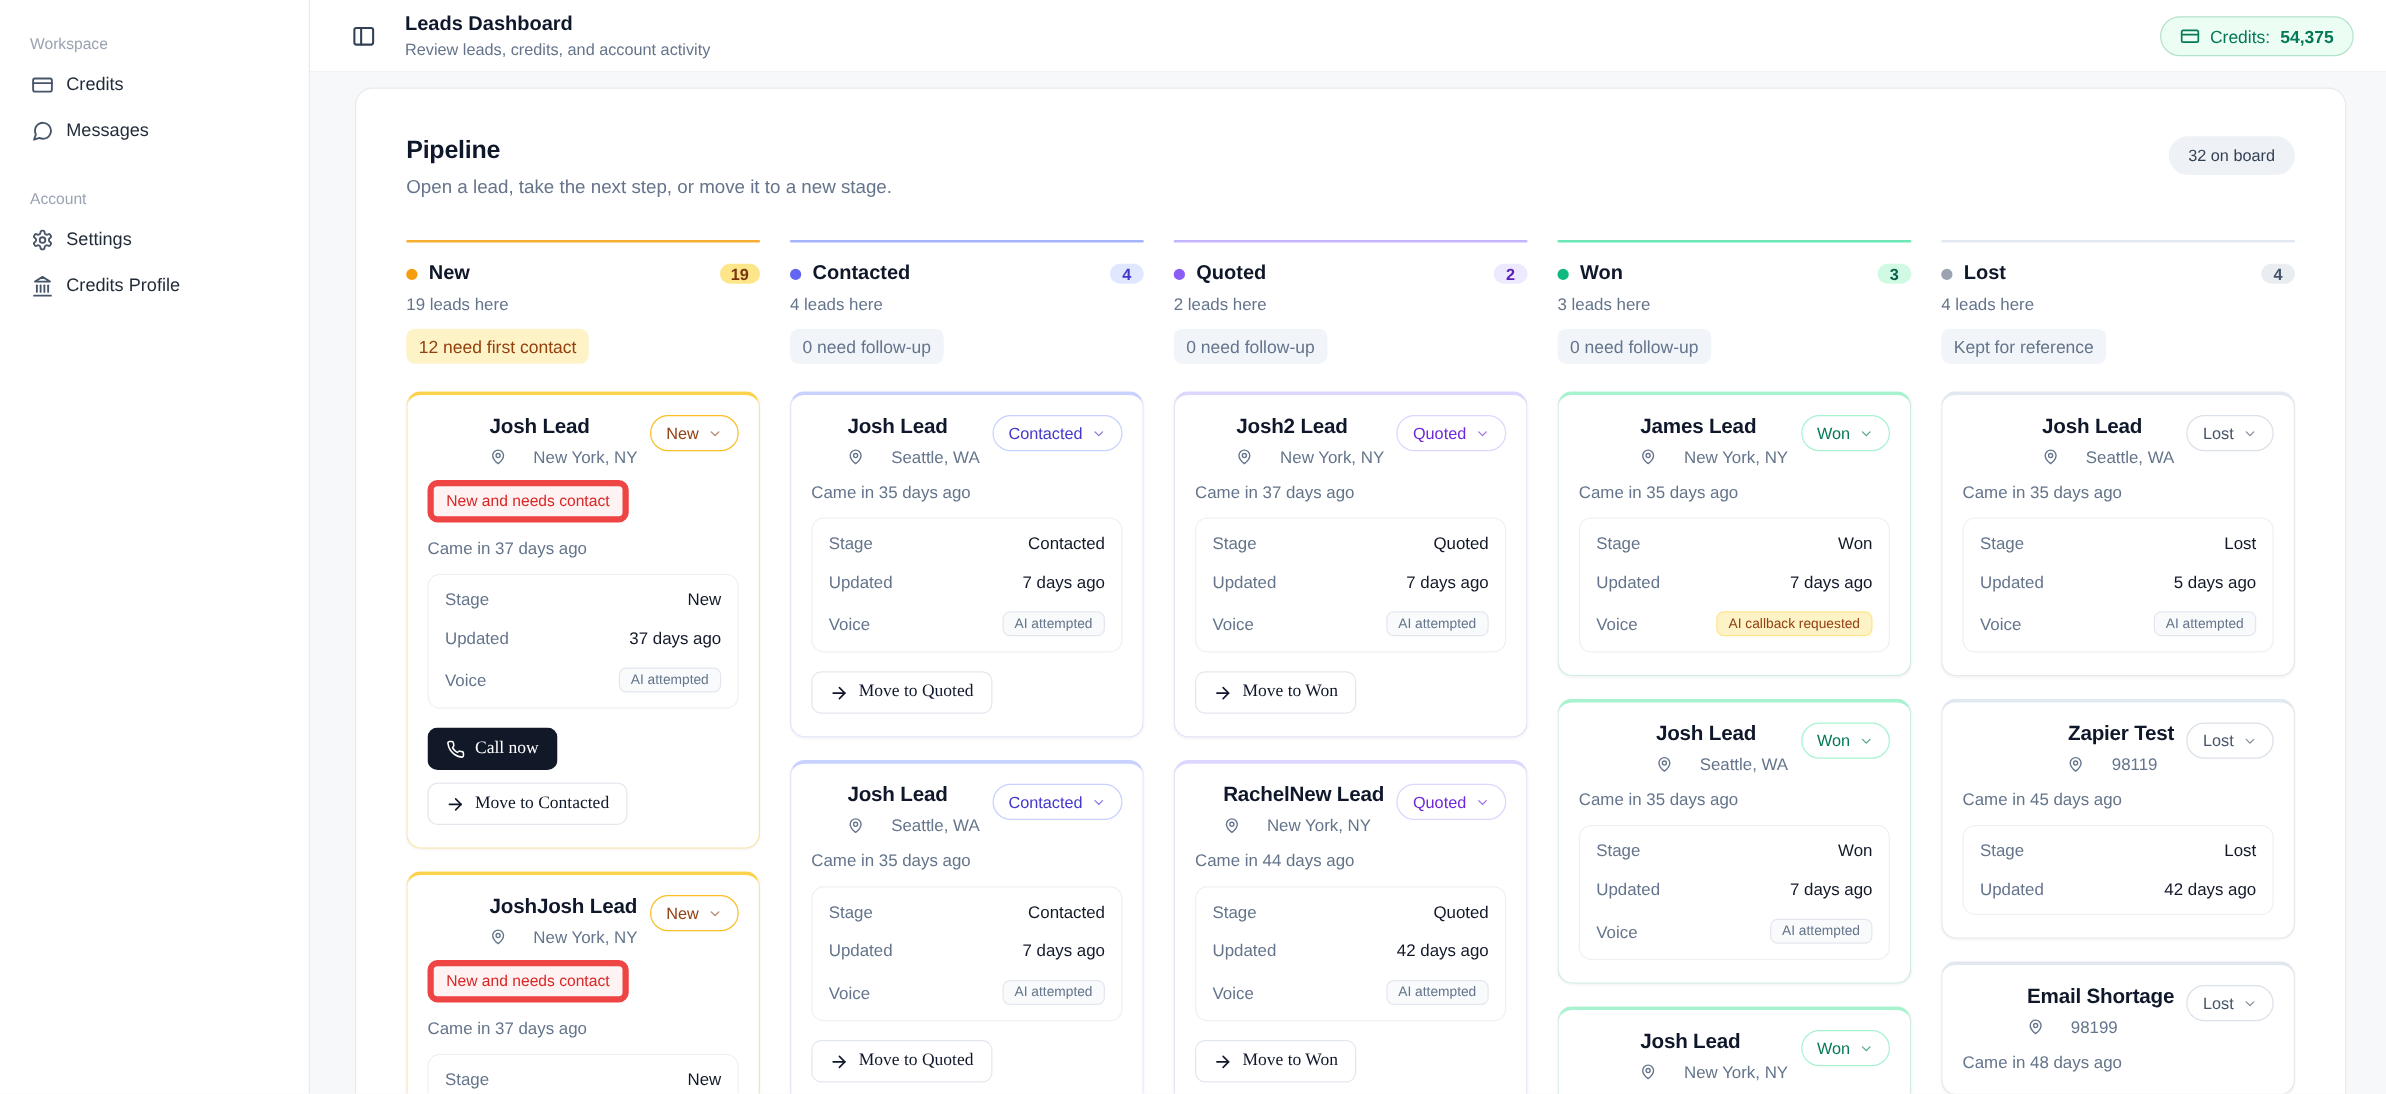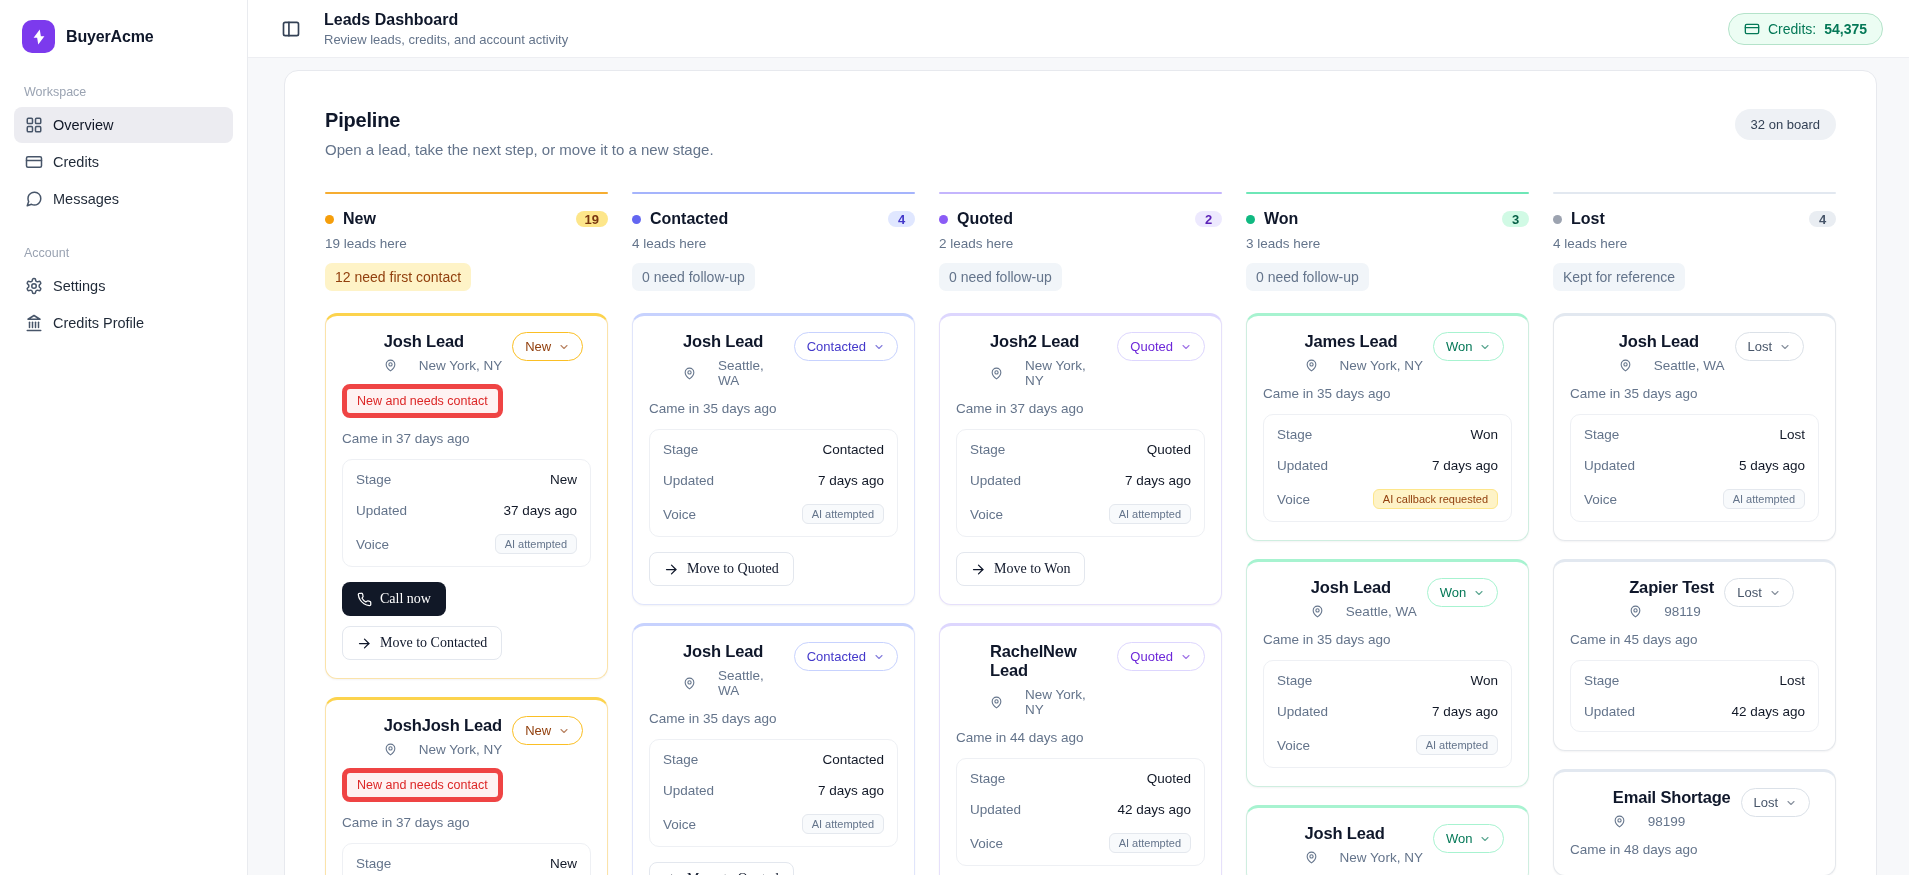--- a/index.html
+++ b/index.html
@@ -62,21 +62,21 @@
   .col-sub { margin-top:8px; font-size:13.5px; color:#64748b; }
   .col-pill { display:inline-block; margin-top:12px; padding:6px 10px; border-radius:7px;
     font-size:14px; font-weight:500; }
   .col-pill.amber { background:#fef3c7; color:#92400e; }
   .col-pill.gray { background:#f1f5f9; color:#64748b; }
   .cards { margin-top:22px; display:flex; flex-direction:column; gap:18px; }
 
   
   .card { background:#fff; border:1px solid var(--card-border); border-top:3px solid var(--card-top);
     border-radius:12px; padding:16px 16px 18px; box-shadow:0 1px 2px rgba(16,24,40,.05); cursor:pointer; }
-  .card-head { display:flex; align-items:flex-start; justify-content:center; gap:10px;margin-left:34px; }
+  .card-head { display:flex; align-items:flex-start; justify-content:flex-end; gap:10px; }
   .card-title { margin:0; font-size:16.5px; font-weight:600; color:#0f172a; letter-spacing:-0.01em; }
   .loc { margin-top:7px; display:flex; align-items:center; gap:22px; color:#64748b; font-size:13.5px; }
   .ic { display:inline-flex; }
   .ic svg { display:block; }
   .ic-pin svg { width:13px; height:13px; }
   .ic-chev svg { width:12px; height:12px; opacity:.65; }
   .ic-btn svg { width:15px; height:15px; }
   .stage-pill { flex:none; display:inline-flex; align-items:center; gap:7px; padding:6px 12px;
     border-radius:999px; background:#fff; border:1px solid var(--pill-border);
     color:var(--pill-text); font-size:13px; font-weight:500; cursor:pointer; font-family:inherit; }
@@ -108,42 +108,23 @@
                      --card-border:#cfeee0; --card-top:#a7f3d0; --pill-border:#a7f3d0; --pill-text:#047857; }
   .stage-lost      { --accent:#9ca3b0; --line:#e2e8f0; --badge-bg:#e9edf2; --badge-text:#475569;
                      --card-border:#e5e8ec; --card-top:#e2e8f0; --pill-border:#dbe1e8; --pill-text:#475569; }
 </style>
 </head>
 <body>
 
 <div class="app">
 
   <aside class="sidebar">
-    <div class="brand">
-      <div class="brand-badge">
-        <svg viewBox="0 0 24 24" fill="currentColor">
-            <path d="M13 2 4.8 13h4.7L11 22l8.2-11h-4.7L13 2z"></path>
-          </svg>
-      </div>
-      <div class="brand-name">BuyerAcme</div>
-    </div>
 
     <div class="section-label">Workspace</div>
     <nav>
-      <div class="nav-item active">
-        <span class="ic">
-          <svg viewBox="0 0 24 24" fill="none" stroke="currentColor" stroke-width="2" stroke-linecap="round" stroke-linejoin="round">
-              <rect x="3" y="3" width="7" height="7" rx="1.5"></rect>
-              <rect x="14" y="3" width="7" height="7" rx="1.5"></rect>
-              <rect x="3" y="14" width="7" height="7" rx="1.5"></rect>
-              <rect x="14" y="14" width="7" height="7" rx="1.5"></rect>
-            </svg>
-        </span>
-        <span>Overview</span>
-      </div>
       <div class="nav-item">
         <span class="ic">
           <svg viewBox="0 0 24 24" fill="none" stroke="currentColor" stroke-width="2" stroke-linecap="round" stroke-linejoin="round">
               <rect x="2" y="5" width="20" height="14" rx="2"></rect>
               <line x1="2" y1="10" x2="22" y2="10"></line>
             </svg>
         </span>
         <span>Credits</span>
       </div>
       <div class="nav-item">

